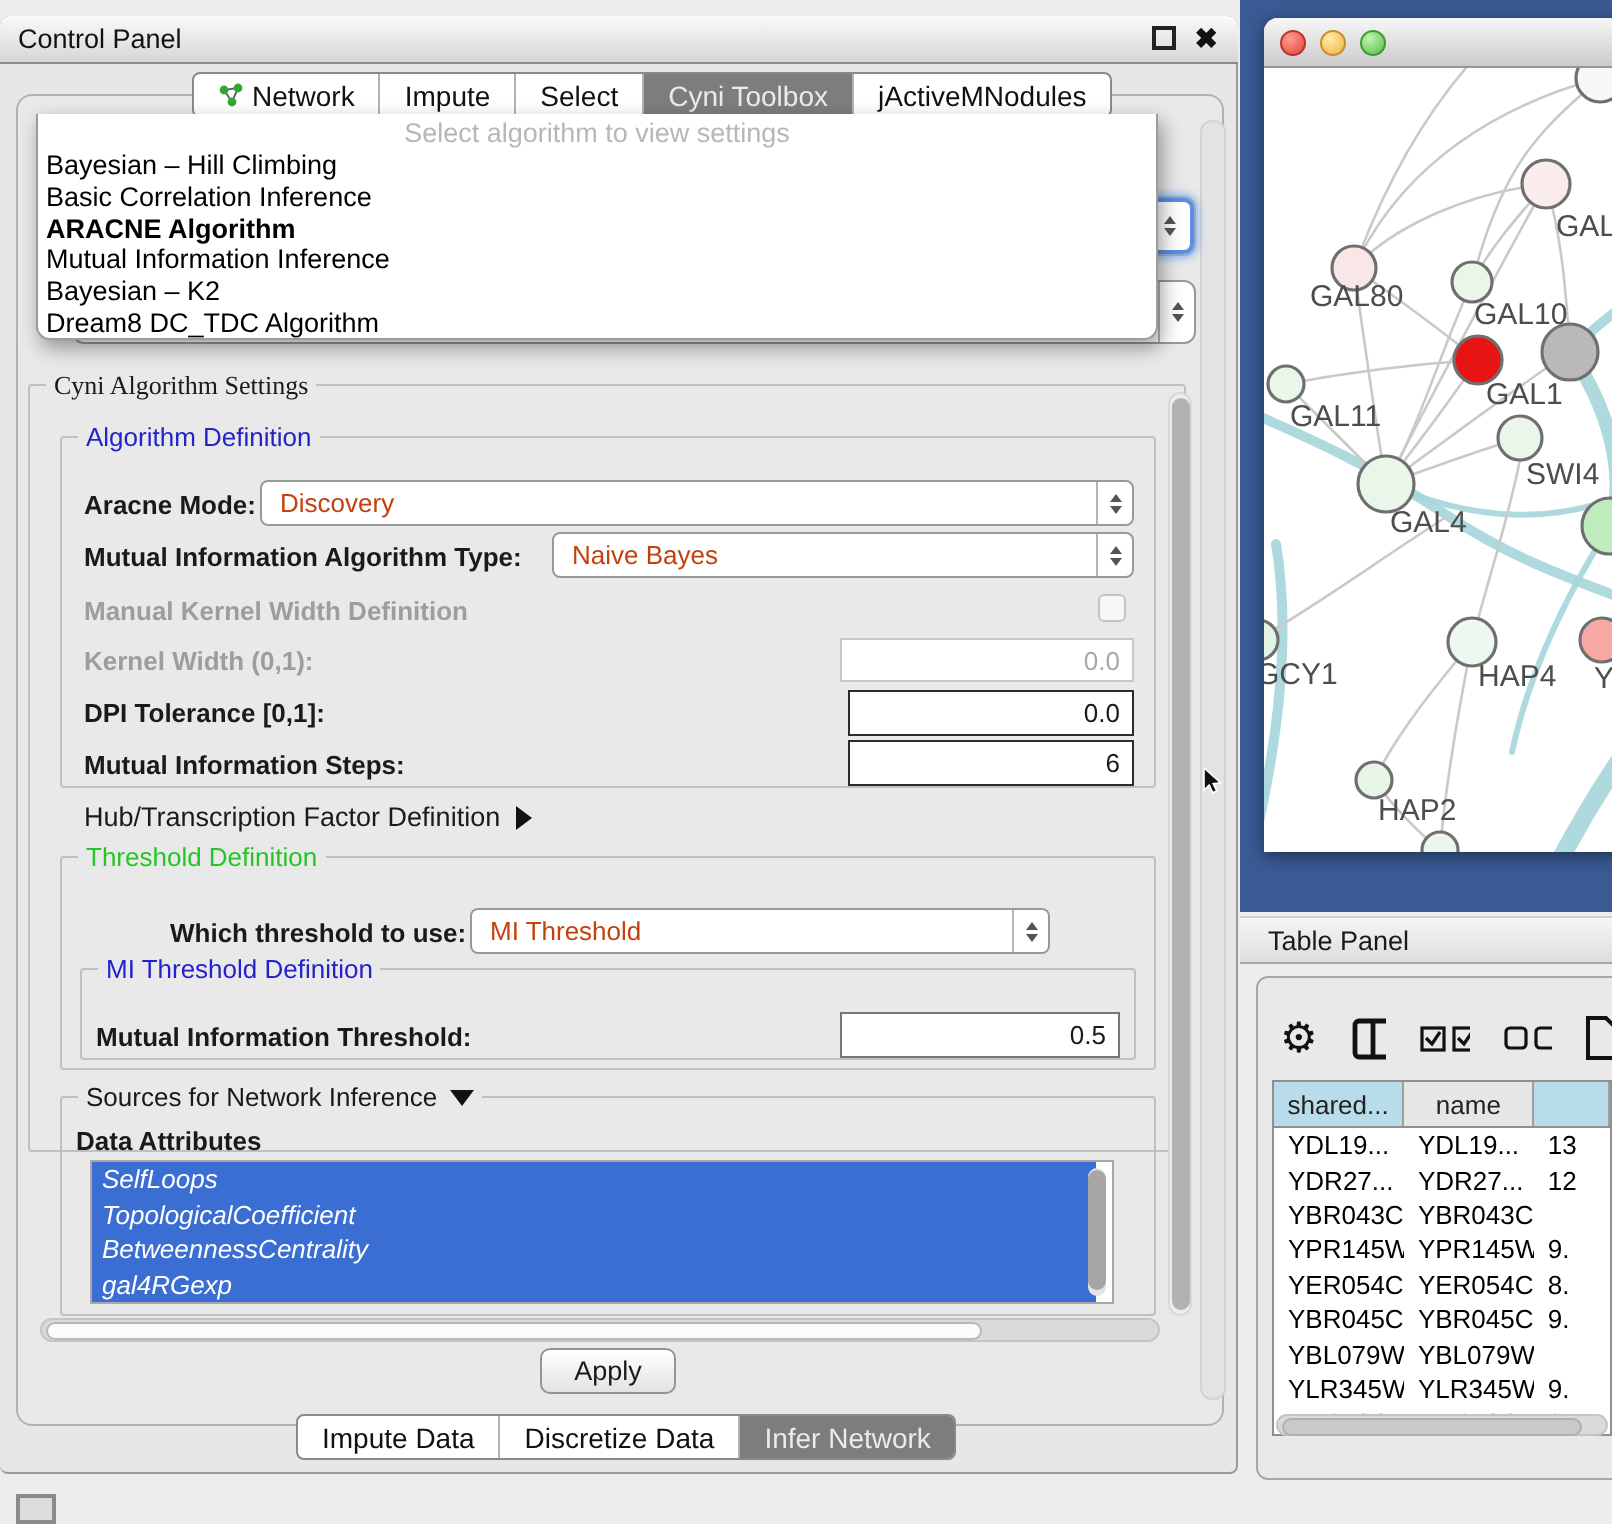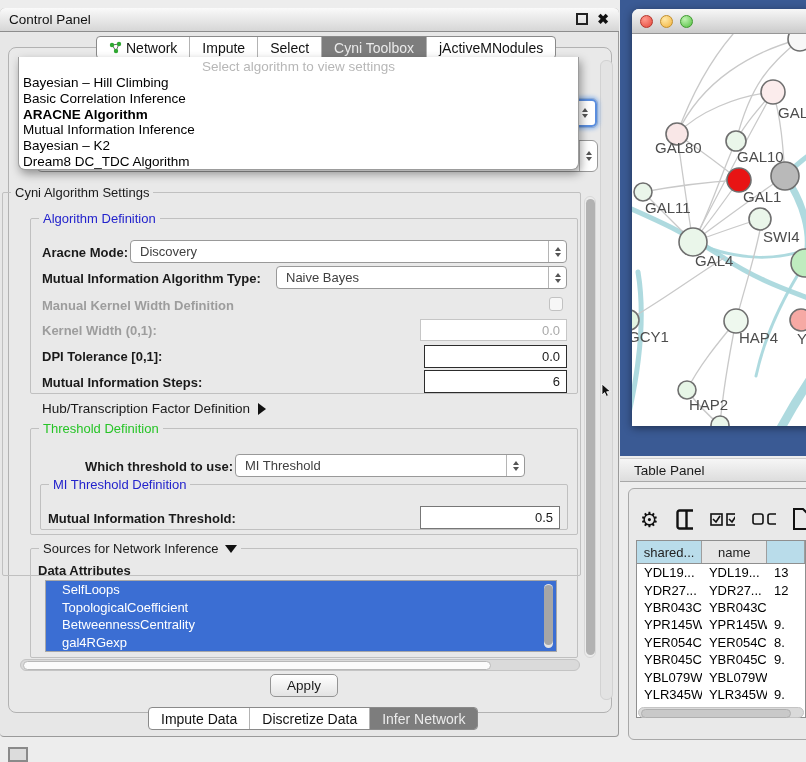--- a/index.html
+++ b/index.html
@@ -15,21 +15,21 @@
   .close-x{font-weight:bold;font-size:14px;color:#111;line-height:14px;}
   #cp-main-panel{left:8px;top:47px;width:604px;height:666px;background:#e9e9e9;border:1px solid #b2b2b2;border-radius:8px;box-sizing:border-box;}
   #cp-right-track{left:600px;top:60px;width:13px;height:640px;background:#e3e3e3;border:1px solid #d2d2d2;border-radius:6px;box-sizing:border-box;}
   
   .segbar{display:inline-flex;height:23px;background:#fff;border:1px solid #8a8a8a;border-radius:4px;overflow:hidden;box-sizing:border-box;}
   .seg{display:flex;align-items:center;gap:4px;padding:0 12px;font-size:14px;color:#111;border-left:1px solid #b3b3b3;cursor:default;white-space:nowrap;}
   .seg:first-child{border-left:none;}
   .seg.sel{background:#7d7d7d;color:#ebebeb;}
   
   .combo{background:#fff;border:1px solid #999;border-radius:4px;display:flex;align-items:center;box-sizing:border-box;}
-  .combo .cval{flex:1;padding-left:9px;font-size:13px;color:#404040;}
+  .combo .cval{flex:1;padding-left:9px;font-size:13px;color:#c2410c;}
   .combo .arrows{width:17px;align-self:stretch;border-left:1px solid #b5b5b5;display:flex;flex-direction:column;align-items:center;justify-content:center;gap:2px;}
   .tri-up{width:0;height:0;border-left:3.5px solid transparent;border-right:3.5px solid transparent;border-bottom:4.5px solid #555;}
   .tri-dn{width:0;height:0;border-left:3.5px solid transparent;border-right:3.5px solid transparent;border-top:4.5px solid #555;}
   .tfield{background:#fff;border:1px solid #2c2c2c;box-sizing:border-box;display:flex;align-items:center;justify-content:flex-end;padding-right:6px;font-size:13px;}
   .tfield.dis{border:1px solid #c6c6c6;color:#a9a9a9;}
   .tfield.mid{border:1px solid #777;}
   .lbl{font-weight:bold;font-size:13px;white-space:nowrap;}
   .lbl.dis{color:#9d9d9d;}
   .group{border:1px solid #c0c0c0;border-radius:2px;box-sizing:border-box;}
   .legend{position:absolute;top:-8px;left:8px;background:#e9e9e9;padding:0 4px;font-size:13px;white-space:nowrap;}
@@ -37,21 +37,21 @@
   .legend.green{color:#27c427;}
   .chk{width:14px;height:14px;border:1px solid #c2c2c2;border-radius:3px;background:#f7f7f7;box-sizing:border-box;}
   
   #algo-popup{left:18px;top:57px;width:561px;height:113px;background:#fff;border:1px solid #9c9c9c;border-top:none;border-radius:0 0 7px 7px;box-shadow:2px 4px 10px rgba(0,0,0,.38);z-index:40;box-sizing:border-box;}
   #algo-popup .prompt{text-align:center;color:#b7b7b7;font-size:13.5px;padding-top:2px;height:16px;}
   #algo-popup ul{list-style:none;margin:0;padding:0 0 0 4px;}
   #algo-popup li{font-size:13.5px;line-height:15.8px;color:#000;}
   #algo-popup li.b{font-weight:bold;}
   
   #attr-list{left:45px;top:580px;width:512px;height:72px;background:#fff;border:1px solid #a8a8a8;box-sizing:border-box;overflow:hidden;}
-  .attr-item{height:17.5px;line-height:17.5px;padding-left:16px;background:#3b6ed3;color:#fff;font-size:13px;width:497px;}
+  .attr-item{height:17.5px;line-height:17.5px;padding-left:5px;background:#3b6ed3;color:#fff;font-size:13px;width:497px;font-style:italic;}
   #attr-scroll{position:absolute;right:3px;top:3px;width:9px;height:64px;background:#e4e4e4;border-radius:5px;}
   #attr-thumb{position:absolute;left:0;top:1px;width:9px;height:60px;background:#a6a6a6;border-radius:5px;}
   .hscroll{background:#dadada;border:1px solid #c4c4c4;border-radius:6px;box-sizing:border-box;}
   .hthumb{position:absolute;top:1px;height:9px;background:#fbfbfb;border:1px solid #b8b8b8;border-radius:5px;box-sizing:border-box;}
   
   .pushbtn{background:linear-gradient(#ffffff,#e3e3e3);border:1px solid #949494;border-radius:5px;font-size:13.5px;display:flex;align-items:center;justify-content:center;box-sizing:border-box;}
   
   .vtrack{background:#ececec;border:1px solid #d8d8d8;border-radius:6px;box-sizing:border-box;}
   .vthumb{position:absolute;background:#b2b2b2;border-radius:5px;}
   
@@ -141,21 +141,21 @@
     <ul id="algo-items">
         <li>Bayesian – Hill Climbing</li>
         <li>Basic Correlation Inference</li>
         <li class="b">ARACNE Algorithm</li>
         <li>Mutual Information Inference</li>
         <li>Bayesian – K2</li>
         <li>Dream8 DC_TDC Algorithm</li>
       </ul>
   </div>
 
-  <div class="abs group" style="left:2px;top:192px;width:579px;height:384px;">
+  <div class="abs group" style="left:14px;top:192px;width:579px;height:384px;font-family:Liberation Serif, serif;">
     <span class="legend">Cyni Algorithm Settings</span>
   </div>
 
   <div class="abs vtrack" style="left:584px;top:196px;width:12px;height:462px;">
     <div class="vthumb" style="left:1px;top:2px;width:9px;height:456px;"></div>
   </div>
 
   <div class="abs group" style="left:30px;top:218px;width:548px;height:176px;">
     <span class="legend blue">Algorithm Definition</span>
   </div>

